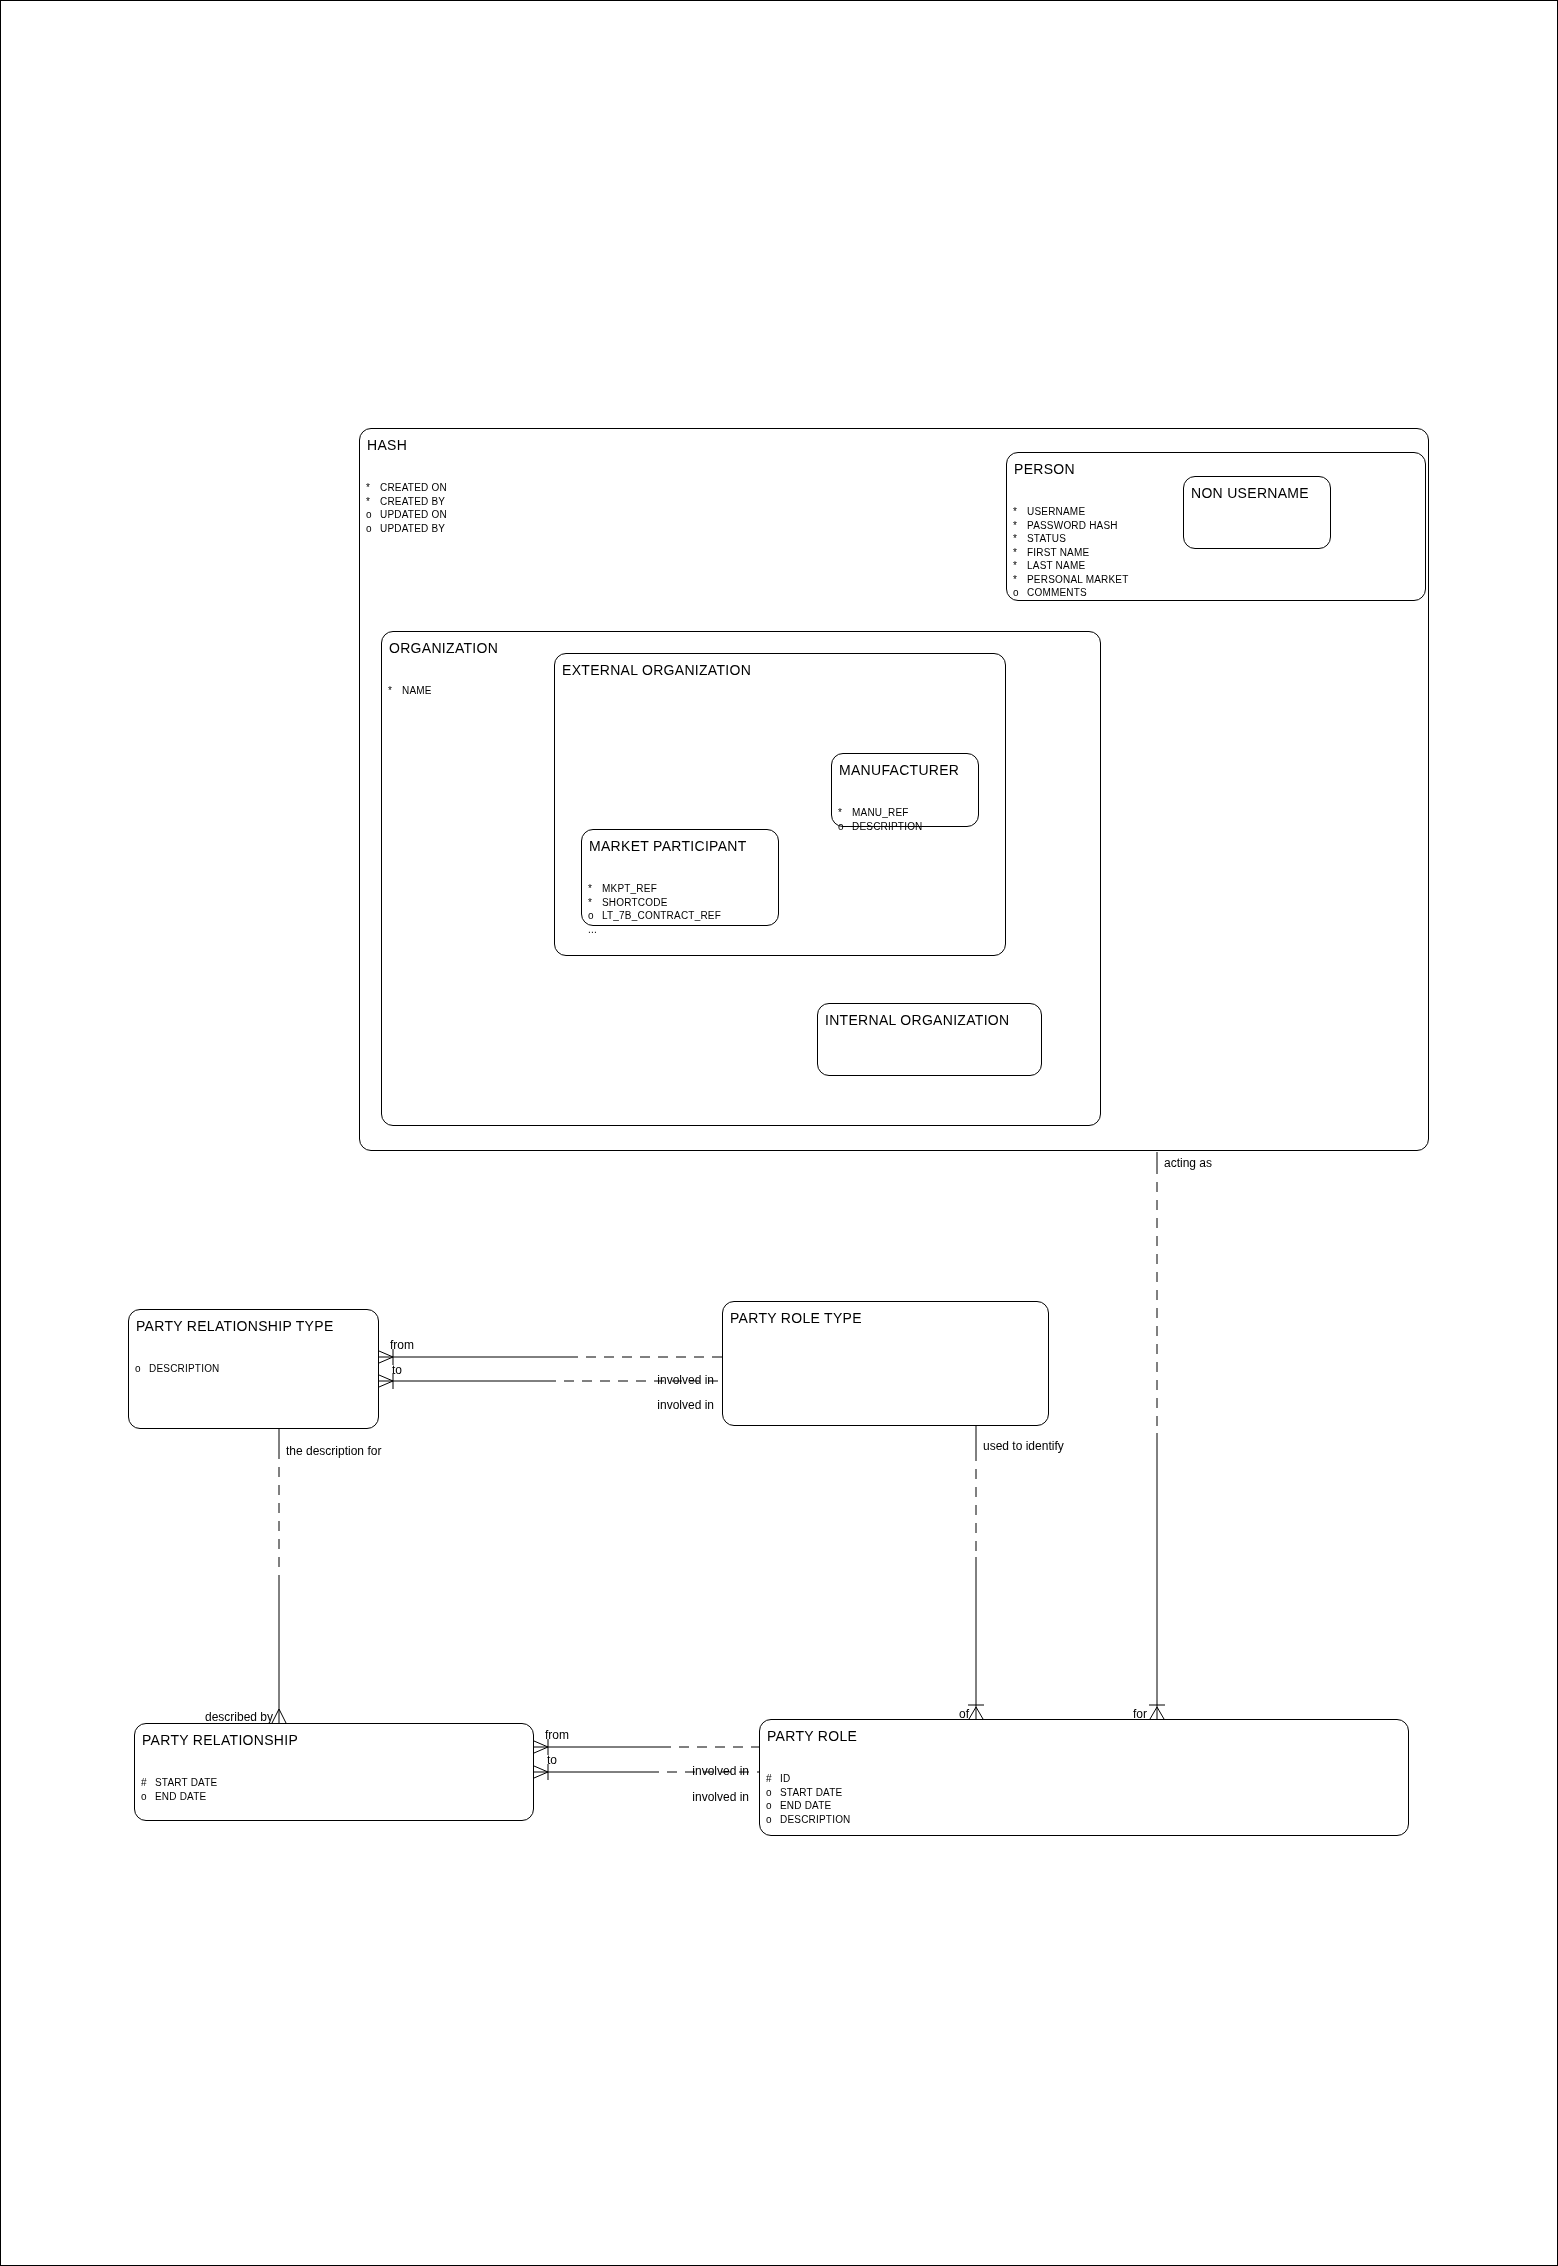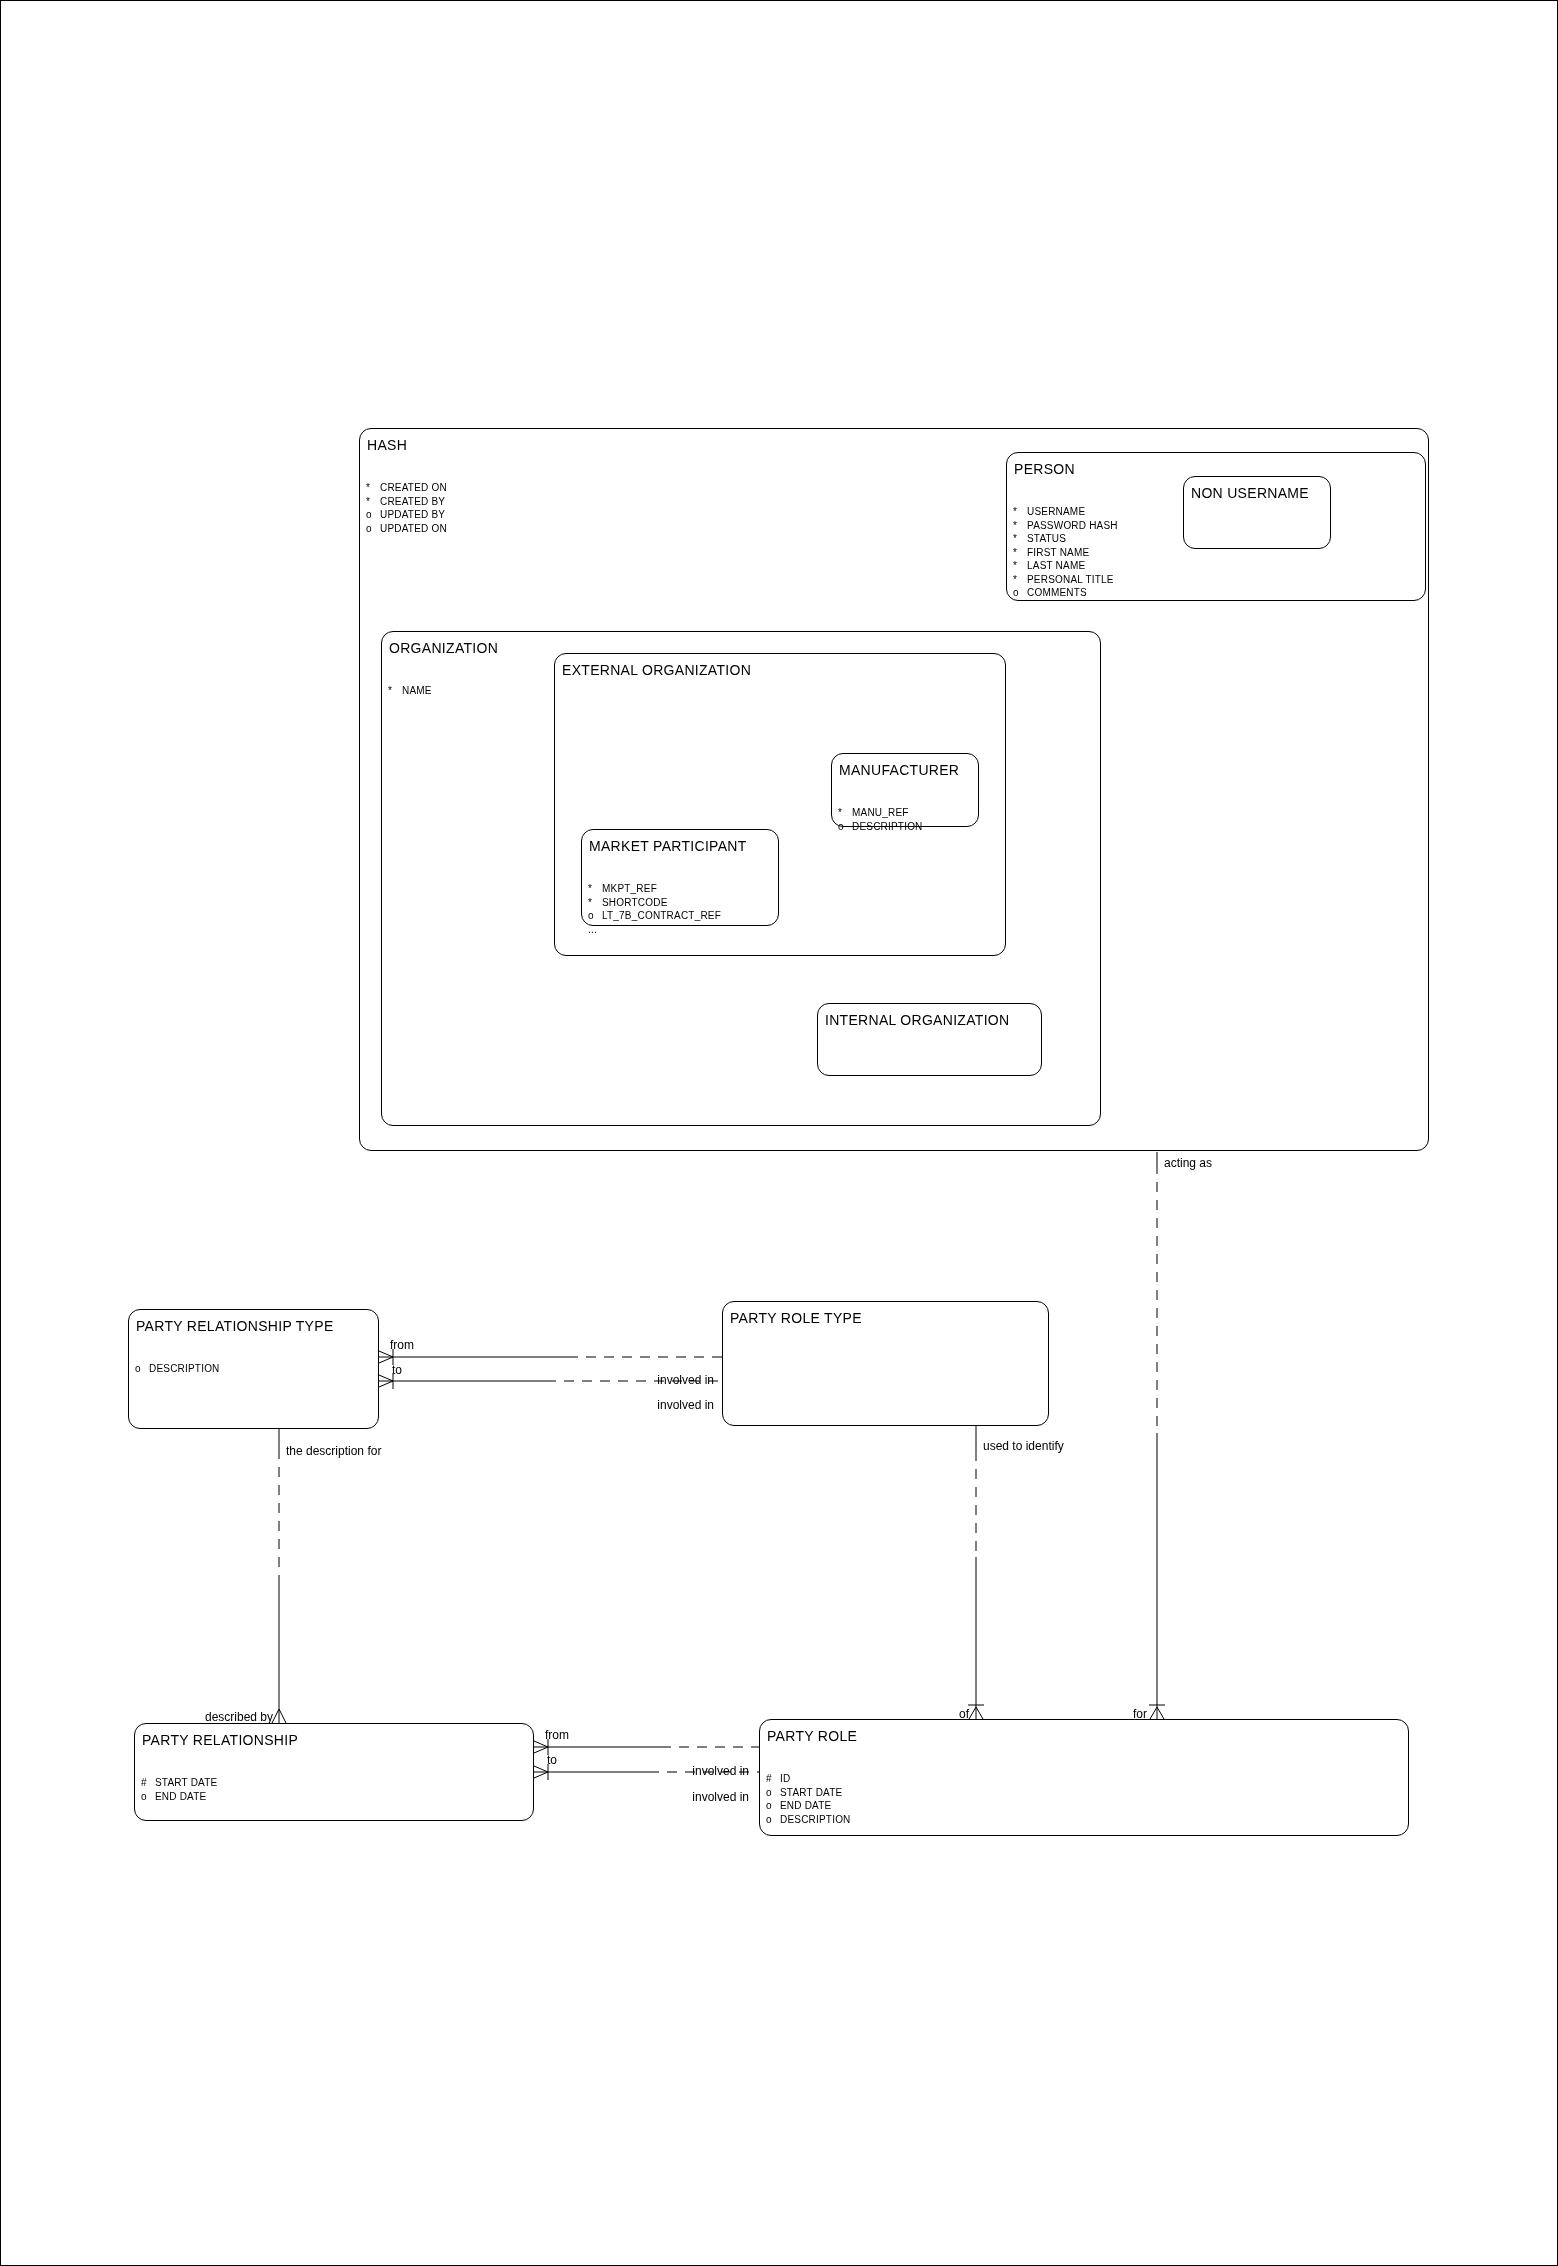--- a/index.html
+++ b/index.html
@@ -20,34 +20,34 @@
 </head>
 <body>
 
 <div class="canvas">
 
   <div class="entity" style="left:358px;top:427px;width:1070px;height:723px">
     <div class="title">HASH</div>
     <div class="attrs">
       <div class="attr"><span class="flag">*</span><span>CREATED ON</span></div>
       <div class="attr"><span class="flag">*</span><span>CREATED BY</span></div>
+      <div class="attr"><span class="flag">o</span><span>UPDATED ON</span></div>
       <div class="attr"><span class="flag">o</span><span>UPDATED BY</span></div>
-      <div class="attr"><span class="flag">o</span><span>UPDATED ON</span></div>
     </div>
   </div>
 
   <div class="entity" style="left:1005px;top:451px;width:420px;height:149px">
     <div class="title">PERSON</div>
     <div class="attrs">
       <div class="attr"><span class="flag">*</span><span>USERNAME</span></div>
       <div class="attr"><span class="flag">*</span><span>PASSWORD HASH</span></div>
       <div class="attr"><span class="flag">*</span><span>STATUS</span></div>
       <div class="attr"><span class="flag">*</span><span>FIRST NAME</span></div>
       <div class="attr"><span class="flag">*</span><span>LAST NAME</span></div>
-      <div class="attr"><span class="flag">*</span><span>PERSONAL TITLE</span></div>
+      <div class="attr"><span class="flag">*</span><span>PERSONAL MARKET</span></div>
       <div class="attr"><span class="flag">o</span><span>COMMENTS</span></div>
     </div>
   </div>
 
   <div class="entity" style="left:1182px;top:475px;width:148px;height:73px">
     <div class="title">NON USERNAME</div>
   </div>
 
   <div class="entity" style="left:380px;top:630px;width:720px;height:495px">
     <div class="title">ORGANIZATION</div>

